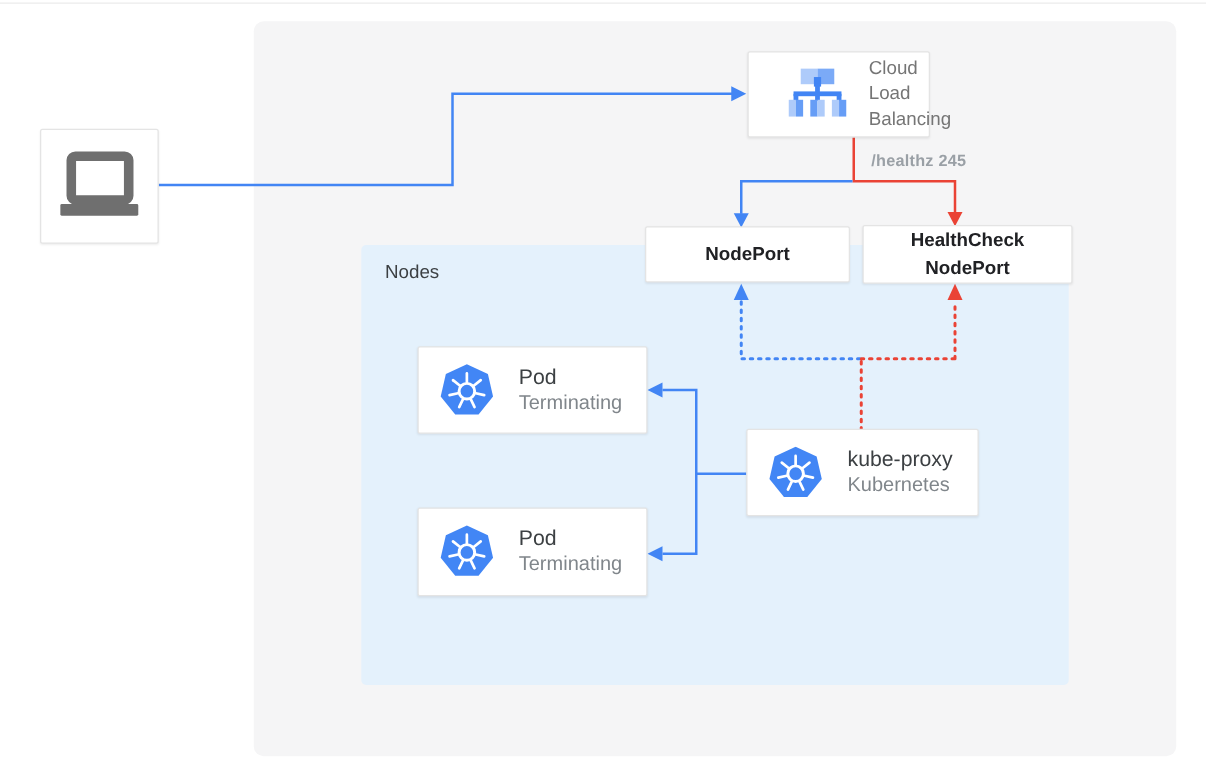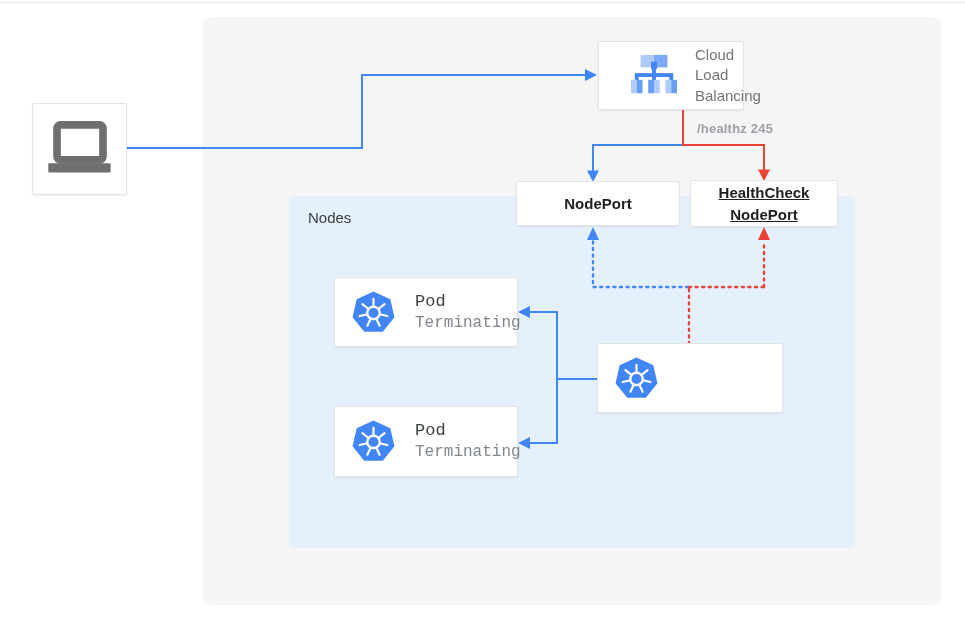--- a/index.html
+++ b/index.html
@@ -29,22 +29,22 @@
   .card{
     position:absolute;background:#fff;border:1px solid var(--box_border);
     box-shadow:0 1px 2px rgba(0,0,0,0.07);box-sizing:border-box;
     display:flex;align-items:center;
   }
   .client-card{left:32px;top:103px;width:95px;height:92px;justify-content:center;border-radius:2px;}
   .lb-card{left:598px;top:41px;width:146px;height:69px;padding-left:28px;gap:14px;border-radius:2px;}
   .lb-text{font-size:15px;line-height:1.35;color:var(--lb_text);width:92px;}
   .port-card{font-weight:bold;font-size:15px;color:#202124;justify-content:center;text-align:center;line-height:1.45;border-radius:2px;}
   .nodeport-card{left:516px;top:181px;width:164px;height:45px;}
-  .healthcheck-card{left:690px;top:180px;width:148px;height:47px;padding:2px 12px;text-decoration:underline;}
-  .entity-card{gap:20px;padding-left:17px;border-radius:2px;font-family:Liberation Mono, monospace;}
+  .healthcheck-card{left:690px;top:180px;width:168px;height:47px;padding:2px 12px;}
+  .entity-card{gap:20px;padding-left:17px;border-radius:2px;}
   .pod1-card{left:334px;top:277px;width:184px;height:70px;}
   .pod2-card{left:334px;top:406px;width:184px;height:71px;}
   .kproxy-card{left:597px;top:343px;width:186px;height:70px;}
   .entity-title{font-size:17px;color:var(--text_dark);line-height:1.3;}
   .entity-sub{font-size:16px;color:var(--text_gray);line-height:1.3;}
   .healthz{
     position:absolute;left:697px;top:121px;font-size:13px;font-weight:bold;
     color:var(--healthz_gray);letter-spacing:0.2px;
   }
   .k8s-icon{width:43px;height:43px;flex:0 0 auto;}
@@ -161,13 +161,17 @@
   <div>
     <div class="entity-title">Pod</div>
     <div class="entity-sub">Terminating</div>
   </div>
 </div>
 
 <div class="card entity-card kproxy-card">
   <svg class="k8s-icon" viewBox="0 0 100 100">
       <use href="#k8s-logo"></use>
     </svg>
+  <div>
+    <div class="entity-title">kube-proxy</div>
+    <div class="entity-sub">Kubernetes</div>
+  </div>
 </div>
 
 </body></html>

